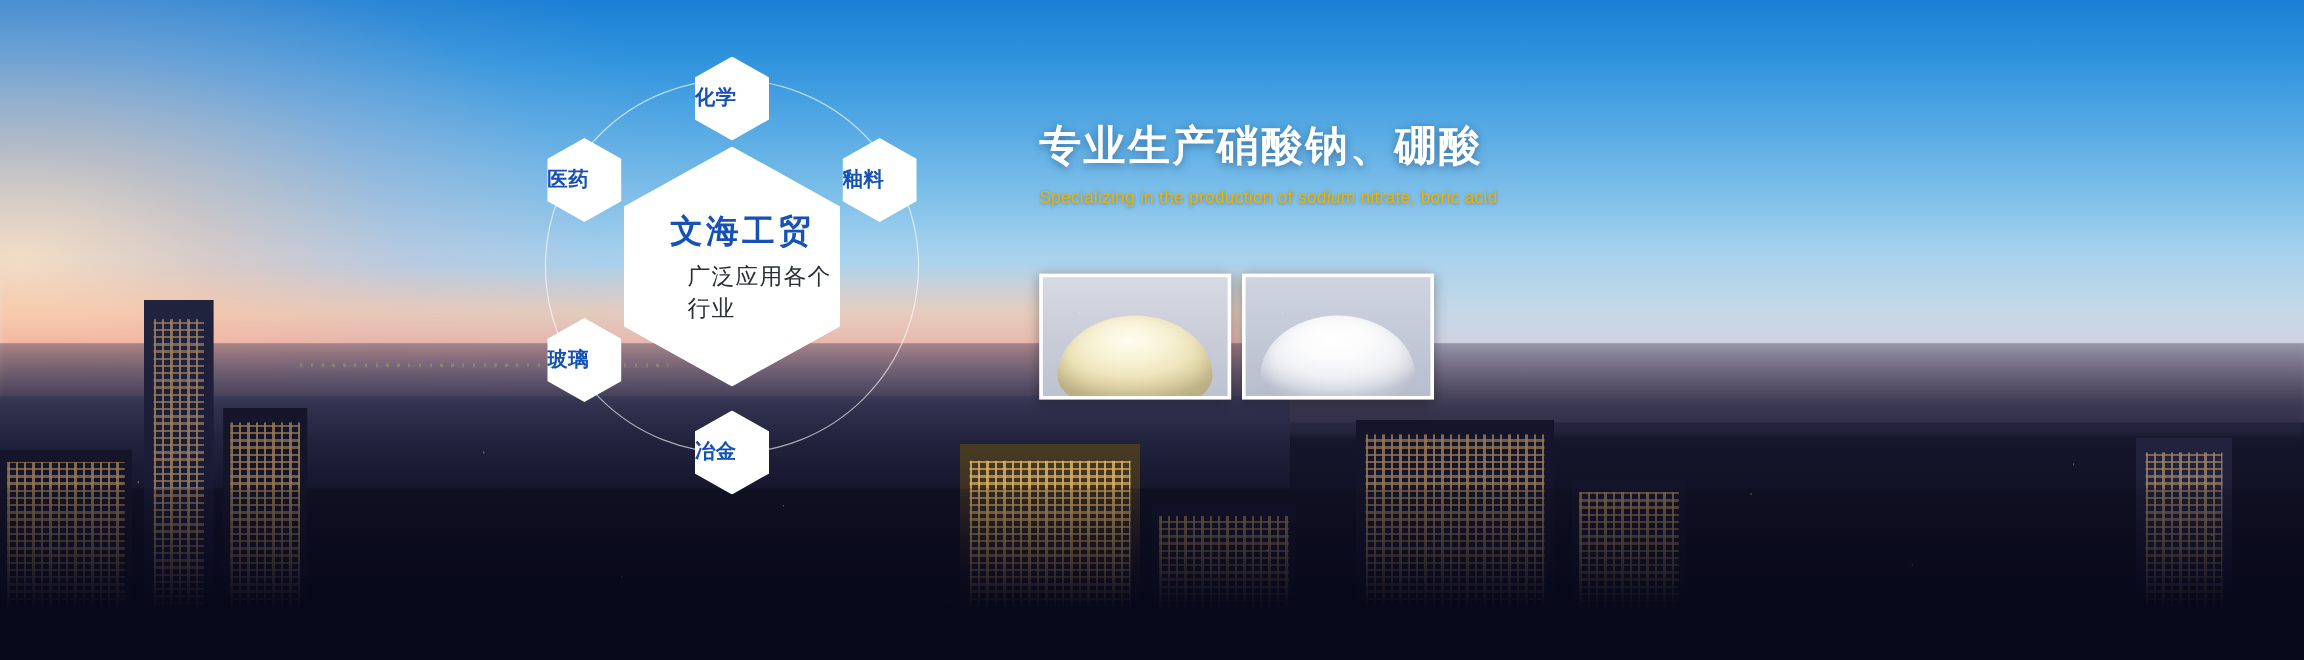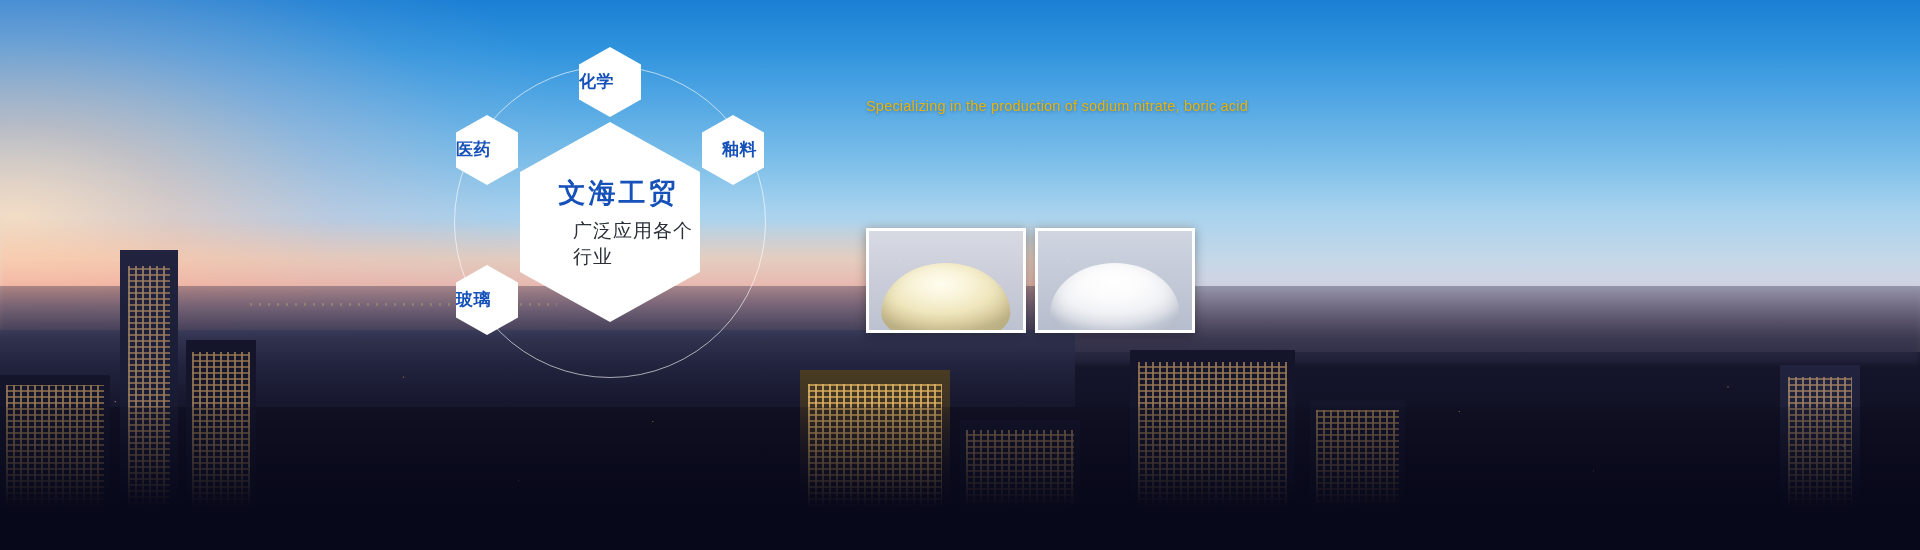--- a/index.html
+++ b/index.html
@@ -104,21 +104,21 @@
   .hex-center{
     position:absolute;left:50%;top:50%;transform:translate(-50%,-50%);
     width:180px;height:200px;background:#ffffff;
     clip-path:polygon(50% 0%,100% 25%,100% 75%,50% 100%,0% 75%,0% 25%);
     display:flex;flex-direction:column;align-items:center;justify-content:center;gap:7px;padding-left:17px;
   }
   .hex-center .t1{color:#1551b8;font-size:27px;font-weight:bold;letter-spacing:3px;}
   .hex-center .t2{color:#2a2f38;font-size:19px;letter-spacing:1px;margin-left:36px;}
   
   .hx-top   {left:149px; top:25px;}
-  .hx-ur    {left:272px; top:93px;padding-left:20px;}
+  .hx-ur    {left:272px; top:93px;}
   .hx-lr    {left:272px; top:243px;}
   .hx-bot   {left:149px; top:320px;}
   .hx-ll    {left: 26px; top:243px;}
   .hx-ul    {left: 26px; top: 93px;}
 
   
   .right{position:absolute;left:866px;top:98px;width:900px;}
   .headline{
     color:#ffffff;font-size:35px;font-weight:bold;letter-spacing:2px;
     text-shadow:0 2px 7px rgba(10,40,90,.45);margin:0 0 12px 0;white-space:nowrap;
@@ -212,34 +212,38 @@
 
   <div class="diagram">
     <div class="ring"></div>
 
     <div class="hex small hx-top">
       <span>化学</span>
     </div>
     <div class="hex small hx-ur">
       <span>釉料</span>
     </div>
+    <div class="hex small hx-bot">
+      <span>冶金</span>
+    </div>
     <div class="hex small hx-ll">
       <span>玻璃</span>
     </div>
     <div class="hex small hx-ul">
       <span>医药</span>
     </div>
 
     <div class="hex-center">
       <div class="t1">文海工贸</div>
       <div class="t2">广泛应用各个行业</div>
     </div>
   </div>
 
   <div class="right">
+    <h1 class="headline">专业生产硝酸钠、硼酸</h1>
     <p class="sub-en">Specializing in the production of sodium nitrate, boric acid</p>
   </div>
 
   <div class="photos">
     <div class="photo p1">
       <div class="inner">
         <div class="pile"></div>
         <div class="grain"></div>
       </div>
     </div>

